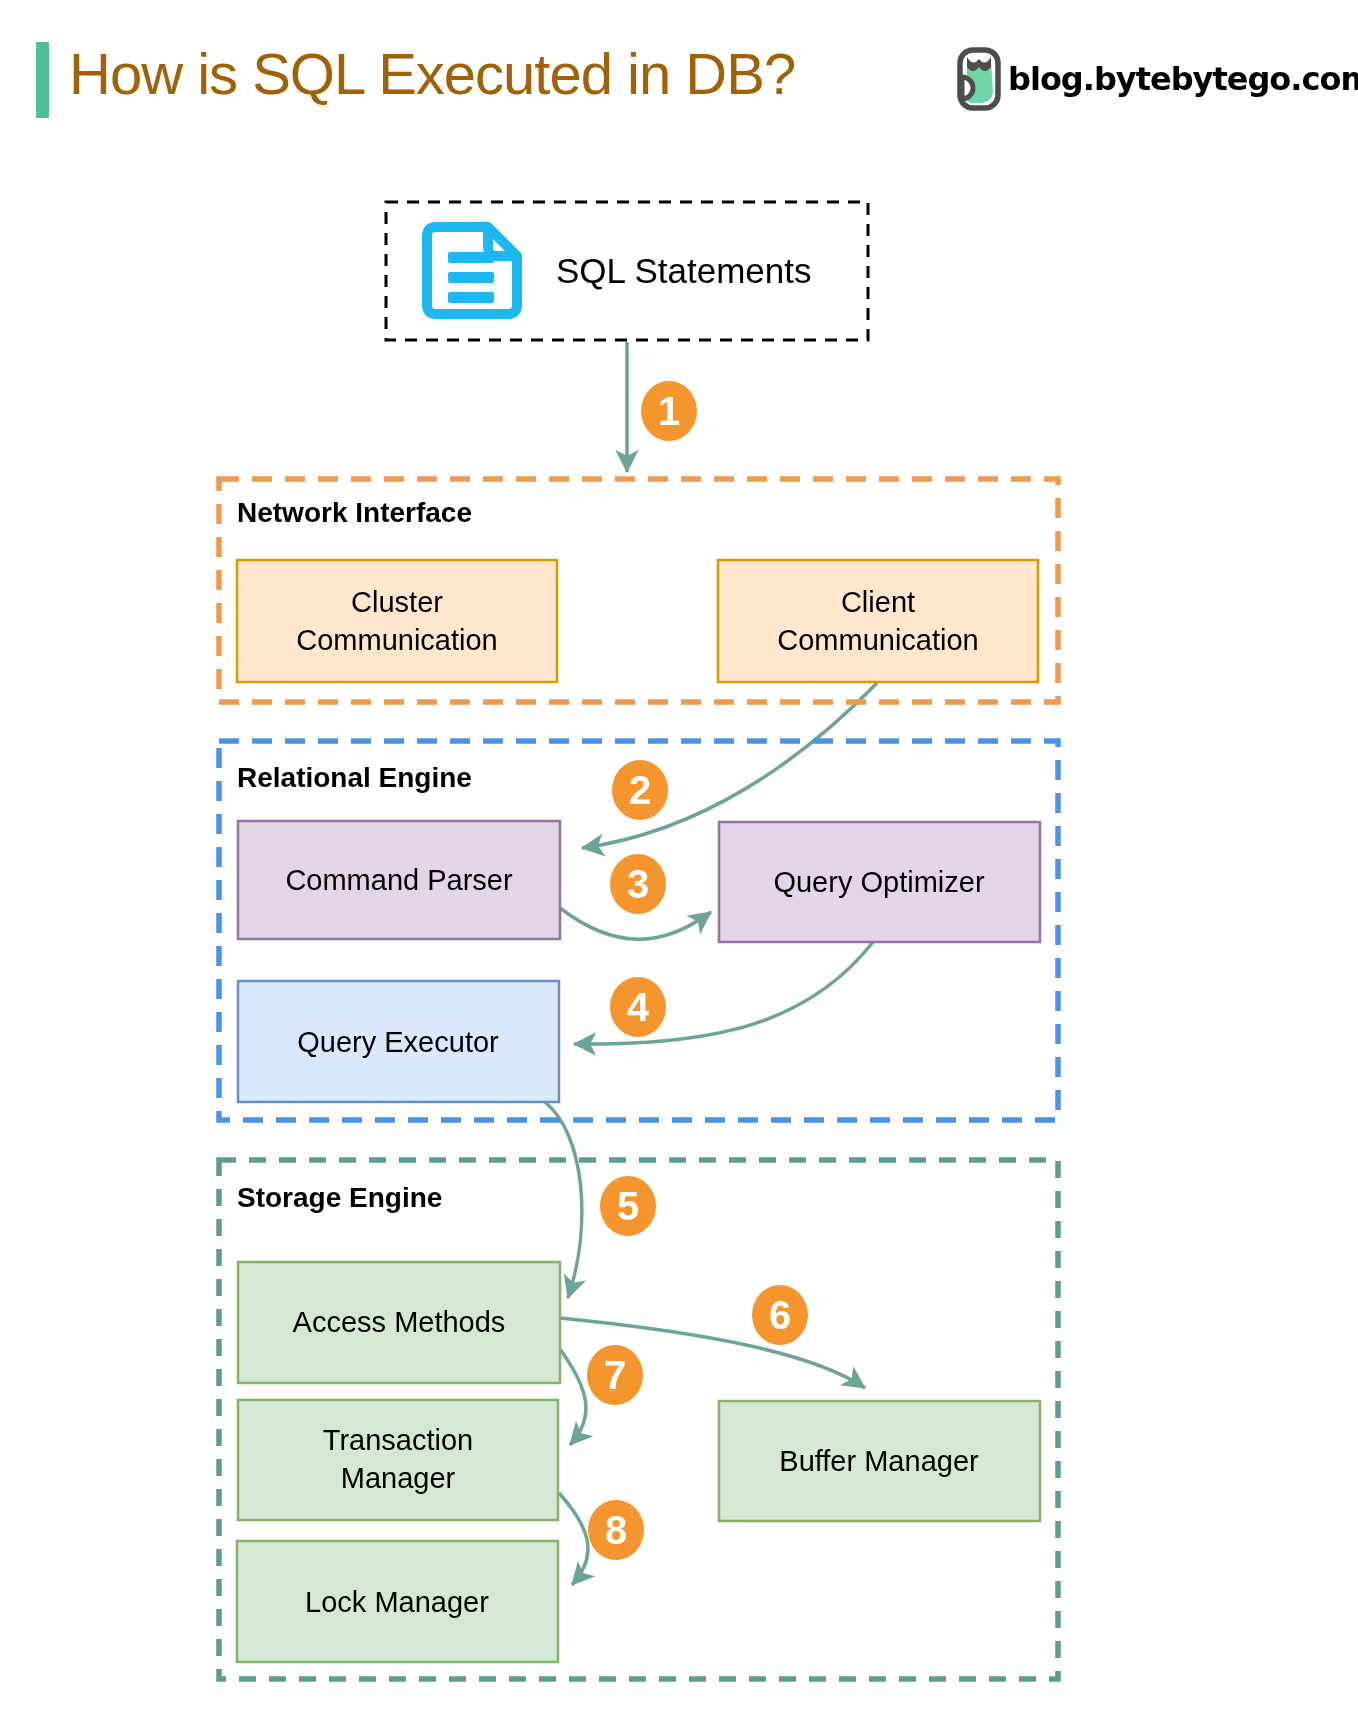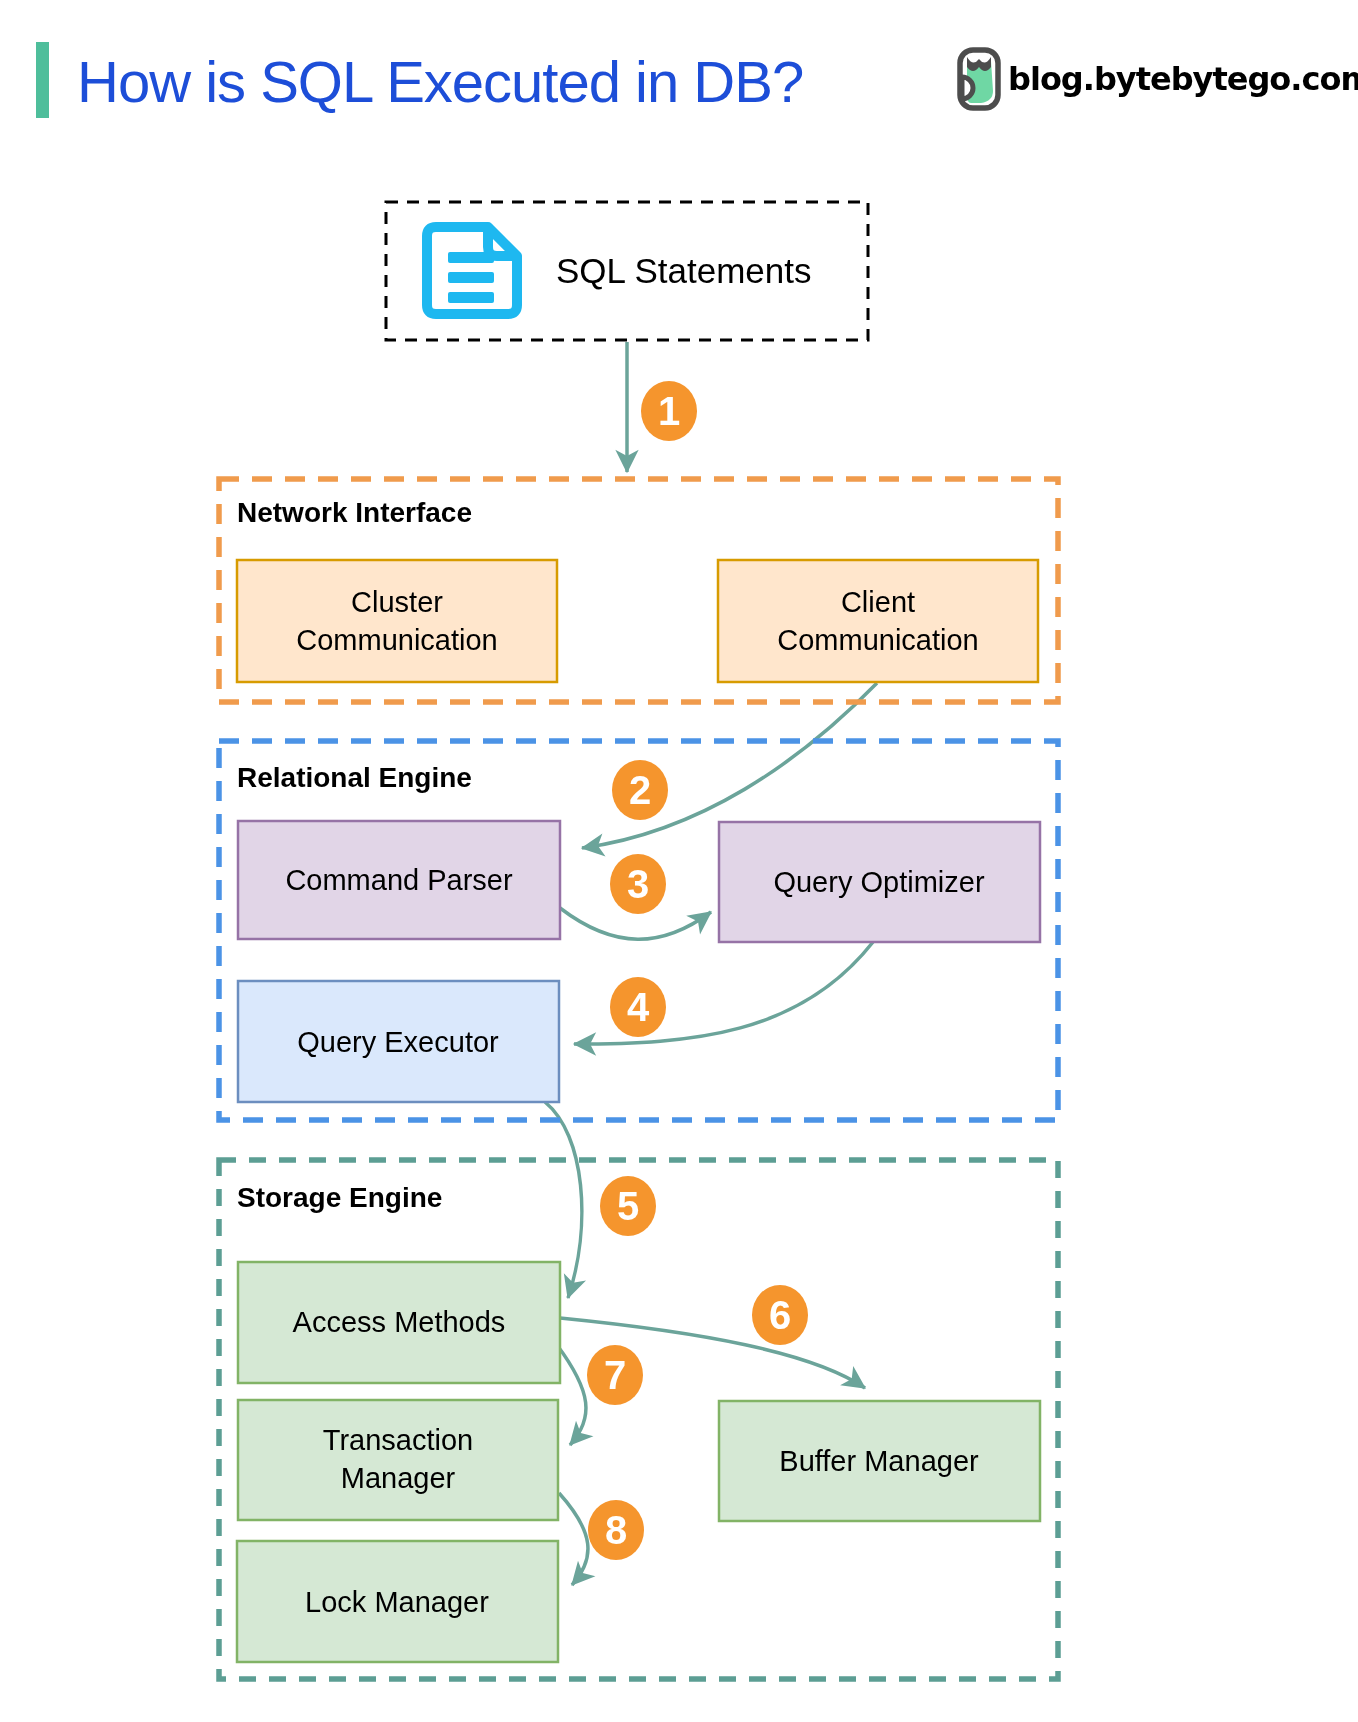--- a/index.html
+++ b/index.html
@@ -9,22 +9,22 @@
     background:#ffffff;
     font-family:"Liberation Sans",sans-serif;
     overflow:hidden;
   }
   
   .accent-bar{
     position:absolute;left:36px;top:42px;width:13px;height:76px;
     background:#4ebe9b;
   }
   .page-title{
-    position:absolute;left:65px;top:36px;margin:12px;
-    font-size:58px;font-weight:400;color:#1d4ed8;letter-spacing:-1px;
+    position:absolute;left:65px;top:36px;margin:4px;
+    font-size:58px;font-weight:400;color:#a16207;letter-spacing:-1px;
     white-space:nowrap;
   }
   .brand{
     position:absolute;left:957px;top:47px;height:64px;
     display:flex;align-items:center;gap:7px;
   }
   .site-url{
     font-family:"DejaVu Sans",sans-serif;
     font-size:32px;font-weight:700;color:#000000;letter-spacing:-1px;
     white-space:nowrap;

